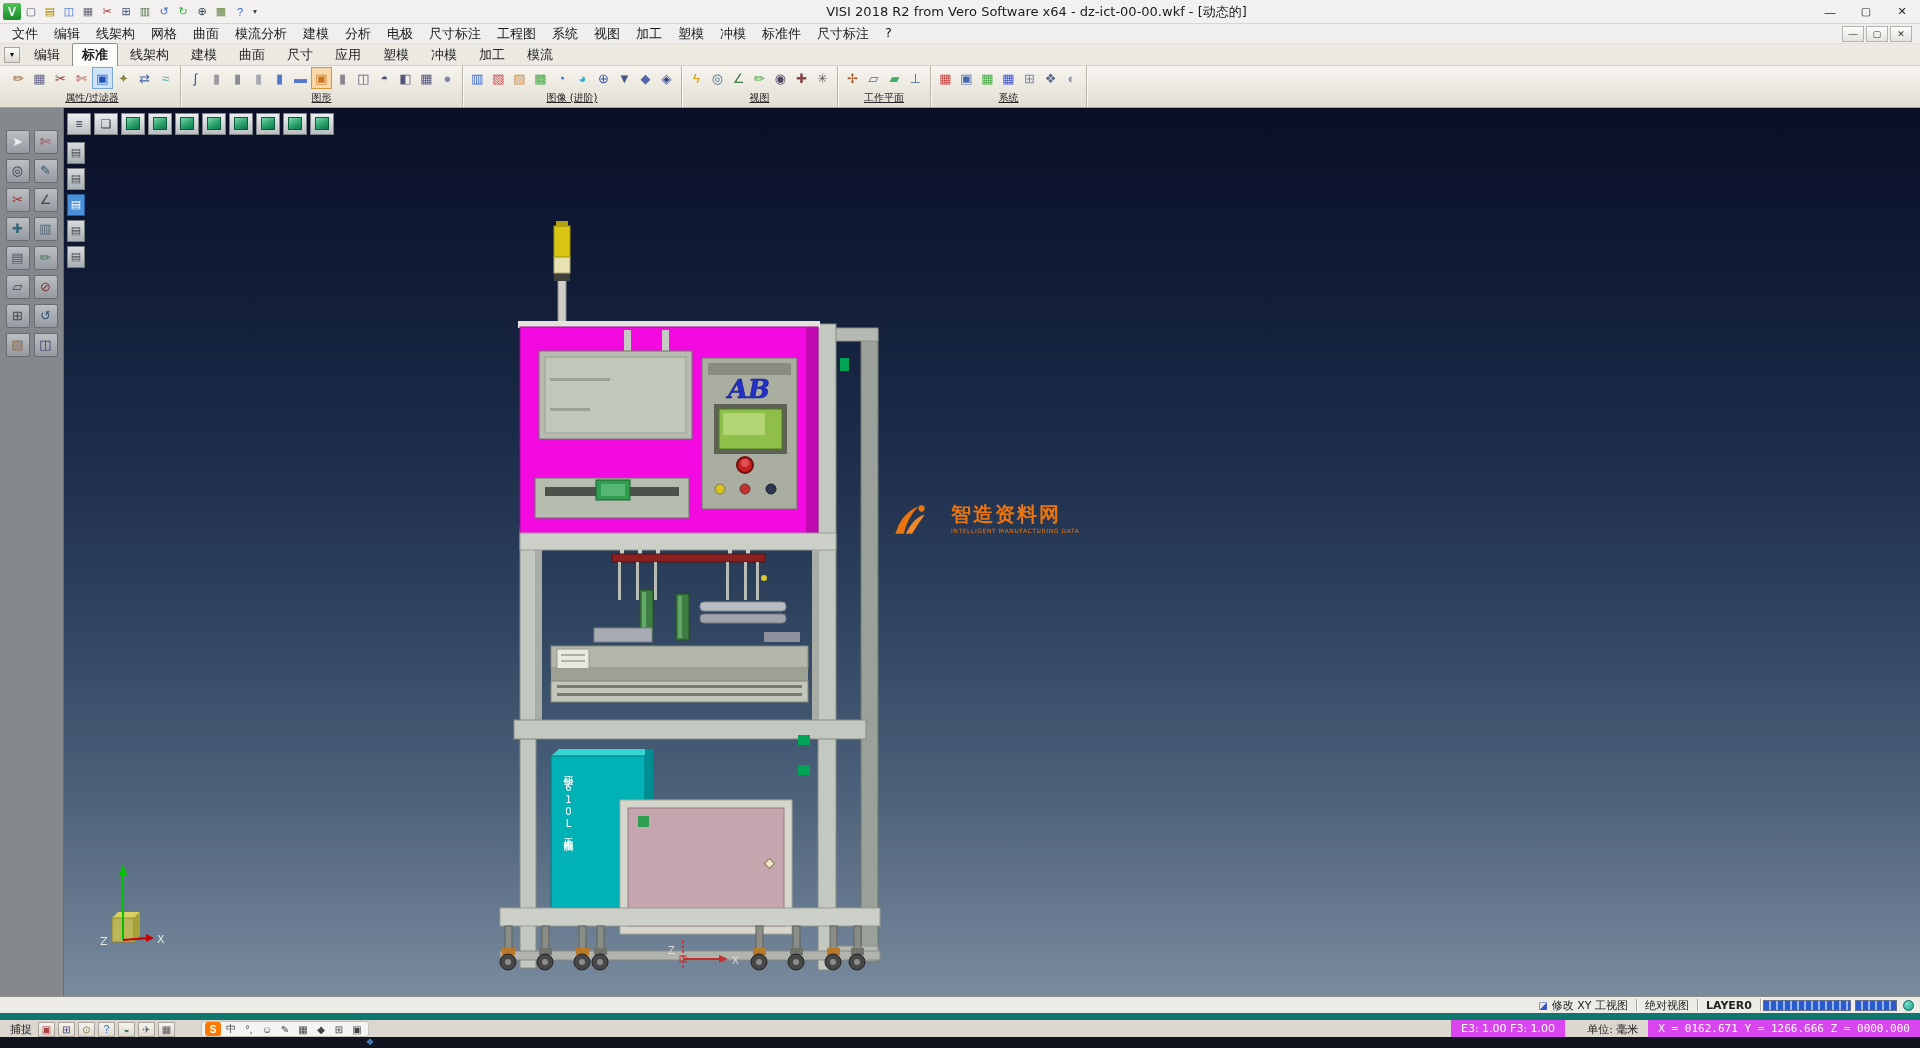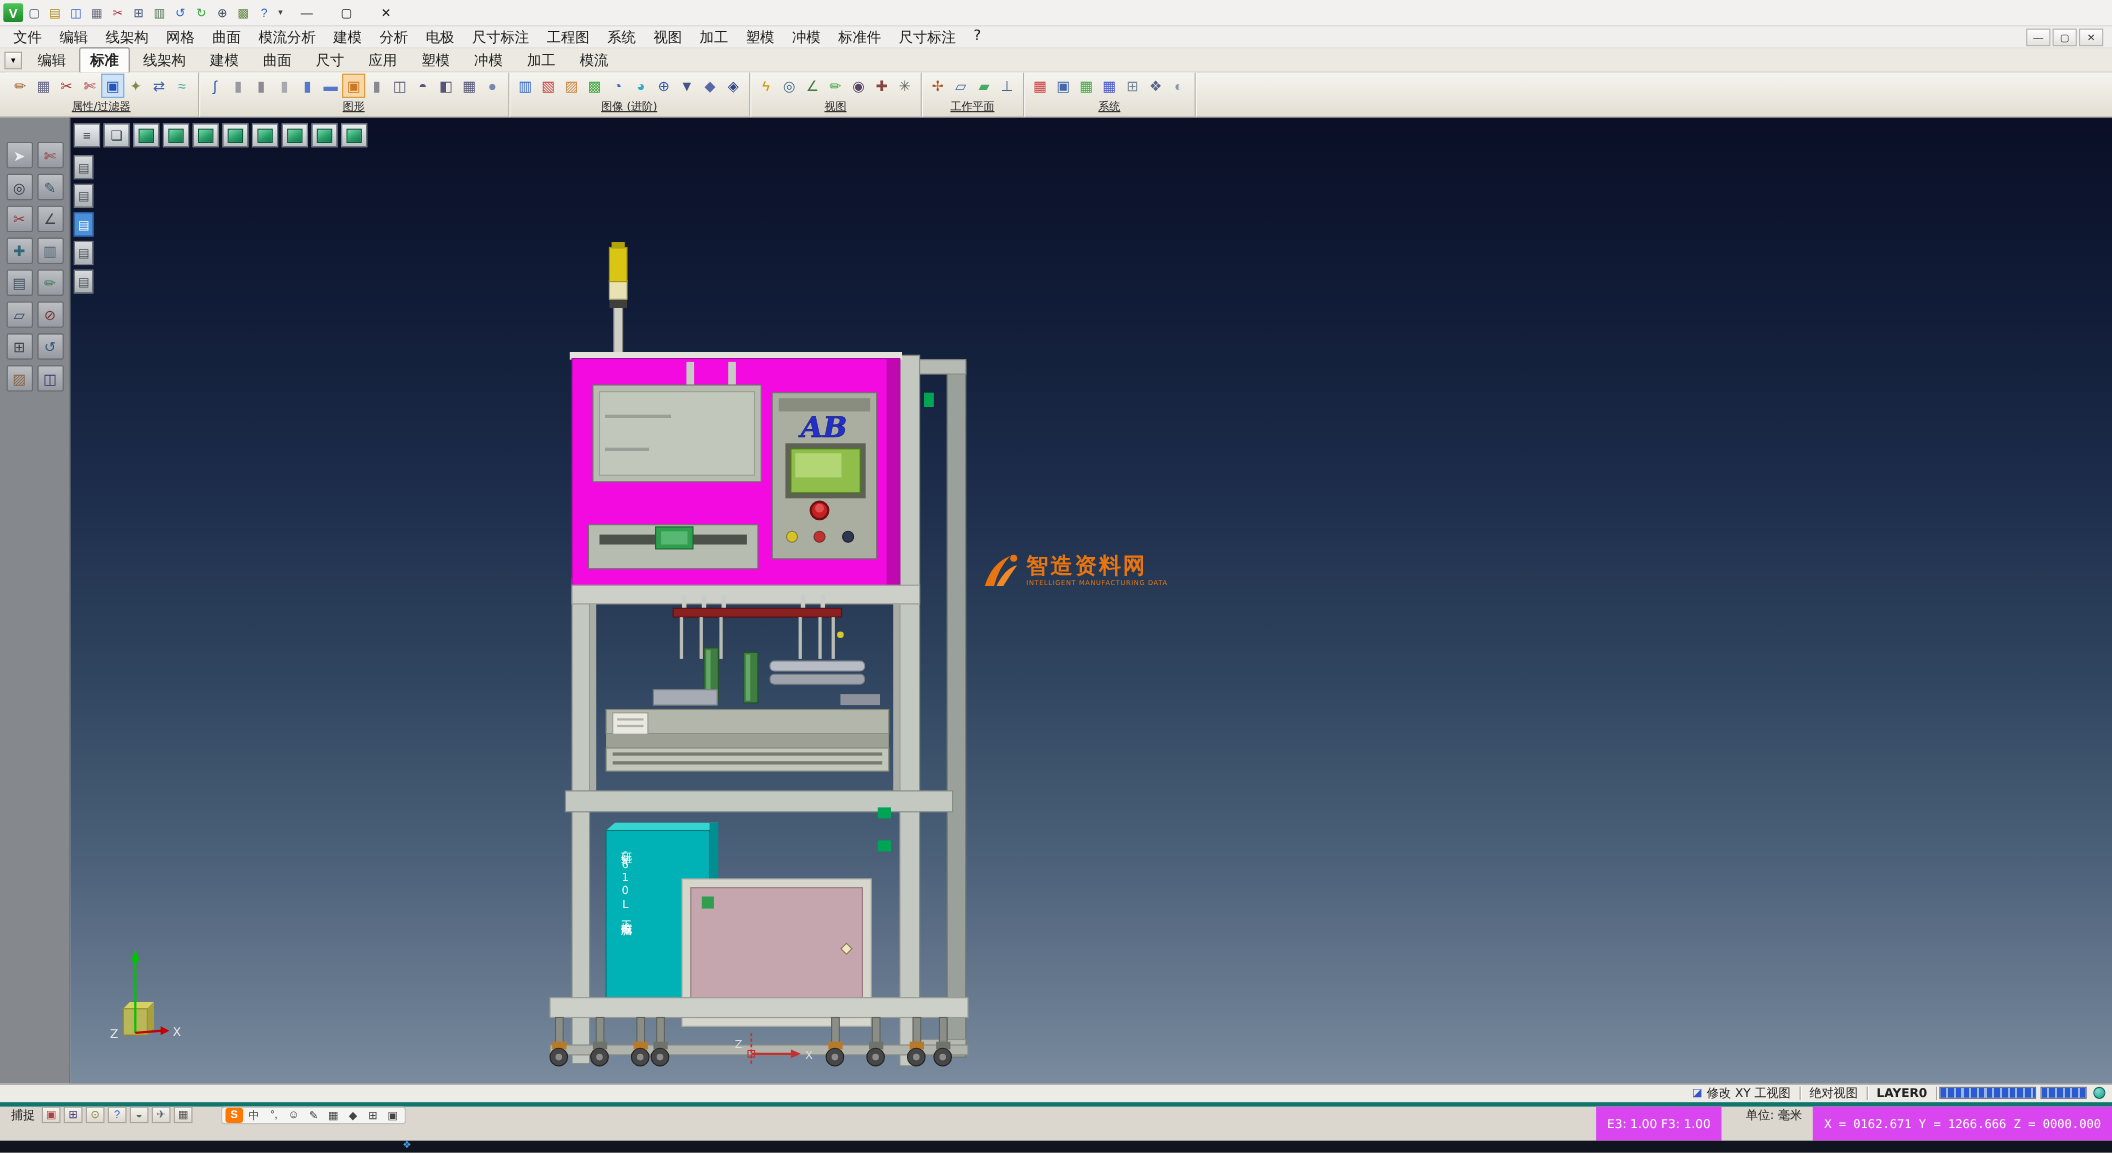--- a/index.html
+++ b/index.html
@@ -53,38 +53,38 @@
   .view-toolbar { position:absolute; top:5px; left:3px; display:flex; gap:3px; }
   .vt-btn { width:24px; height:22px; background:linear-gradient(#eceff1,#b9bec2); border:1px solid #7e8488; display:flex; align-items:center; justify-content:center; font-size:12px; color:#2e3a44; padding:0; }
   .vt-btn.cube .vt-glyph { width:14px; height:13px; background:linear-gradient(150deg,#7bd8aa 0%,#2aa06a 55%,#107a4e 100%); border:1px solid #0a5c3a; display:block; }
 
   .side-strip { position:absolute; top:34px; left:3px; display:flex; flex-direction:column; gap:4px; }
   .strip-btn { width:18px; height:22px; background:linear-gradient(#d8dbdd,#aab0b4); border:1px solid #777c80; font-size:11px; color:#4a5054; padding:0; }
   .strip-btn.selected { background:#4a90d9; color:#fff; border-color:#2a5a99; }
 
   .cabinet-label { position:absolute; left:497px; top:660px; height:138px; writing-mode:vertical-rl; text-orientation:upright; color:#fff; font-size:10px; letter-spacing:1px; }
 
-  .watermark { position:absolute; left:827px; top:390px; display:flex; align-items:center; gap:4px; }
+  .watermark { position:absolute; left:827px; top:390px; display:flex; align-items:center; gap:22px; }
   .wm-text { display:flex; flex-direction:column; }
   .wm-title { color:#e8750f; font-size:20px; font-weight:bold; letter-spacing:2px; line-height:22px; }
   .wm-sub { color:#e8750f; font-size:6px; letter-spacing:0.6px; margin-top:2px; }
 
   
   .status1 { height:17px; background:#ecebe6; border-top:1px solid #8f8d87; display:flex; align-items:center; font-size:11px; color:#222; }
   .s1-spacer { flex:1; }
   .s1-item { padding:0 8px; display:flex; align-items:center; gap:4px; white-space:nowrap; }
   .s1-item.layer { font-weight:bold; }
   .mini-icon { font-size:10px; color:#35c; }
   .s1-sep { width:1px; height:12px; background:#a7a49c; box-shadow:1px 0 0 #fff; }
   .seg-bar { height:11px; border:1px solid #66708a; background:repeating-linear-gradient(90deg,#2a5ad0 0 5px,#9ab4ec 5px 7px); margin:0 2px; }
   .seg-bar.long { width:88px; }
   .seg-bar.short { width:42px; }
   .status-dot { width:11px; height:11px; border-radius:50%; background:radial-gradient(circle at 35% 30%,#7fe0d0,#1a9a8a); border:1px solid #0c6a5e; margin:0 6px 0 4px; }
 
-  .status2 { height:36px; background:#dbd7cf; border-top:4px solid #0f766e; display:flex; align-items:flex-start; font-size:11px; color:#222; }
+  .status2 { height:24px; background:#dbd7cf; border-top:7px solid #0f766e; display:flex; align-items:flex-end; font-size:11px; color:#222; }
   .s2-label { padding:0 6px 0 10px; }
   .s2-icons { display:flex; gap:3px; }
   .s2-icon { width:17px; height:15px; border:1px solid #a8a49c; background:linear-gradient(#f6f4ef,#ddd8cf); font-size:10px; display:flex; align-items:center; justify-content:center; padding:0; }
   .ime-bar { display:flex; gap:2px; margin-left:26px; background:#f4f4f2; border:1px solid #c2c0ba; border-radius:3px; padding:0 3px; height:16px; align-items:center; }
   .ime-icon { width:16px; height:14px; border:0; background:transparent; font-size:10px; color:#444; display:flex; align-items:center; justify-content:center; padding:0; }
   .ime-icon.sogou { background:#ff7800; color:#fff; border-radius:3px; font-weight:bold; }
   .s2-spacer { flex:1; }
   .s2-item { padding:0 10px; white-space:nowrap;margin-left:12px; }
   .chip { height:100%; display:flex; align-items:center; padding:0 10px; white-space:nowrap; }
   .chip.dark { background:#d946ef; color:#fff; }
@@ -112,20 +112,21 @@
         <button class="qicon" style="color: rgb(170, 51, 51);">✂</button>
         <button class="qicon" style="color: rgb(68, 85, 119);">⊞</button>
         <button class="qicon" style="color: rgb(85, 119, 85);">▥</button>
         <button class="qicon" style="color: rgb(51, 102, 204);">↺</button>
         <button class="qicon" style="color: rgb(51, 170, 51);">↻</button>
         <button class="qicon" style="color: rgb(51, 68, 85);">⊕</button>
         <button class="qicon" style="color: rgb(102, 136, 68);">▩</button>
         <button class="qicon" style="color: rgb(51, 102, 204);">?</button>
       </div>
     <button class="qat-drop">▾</button>
+    <div class="title-text">VISI 2018 R2 from Vero Software x64 - dz-ict-00-00.wkf - [动态的]</div>
     <div class="win-btns">
       <button class="win-btn">—</button>
       <button class="win-btn">▢</button>
       <button class="win-btn">✕</button>
     </div>
   </div>
 
   <div class="menubar">
     <div class="menu-items">
 

